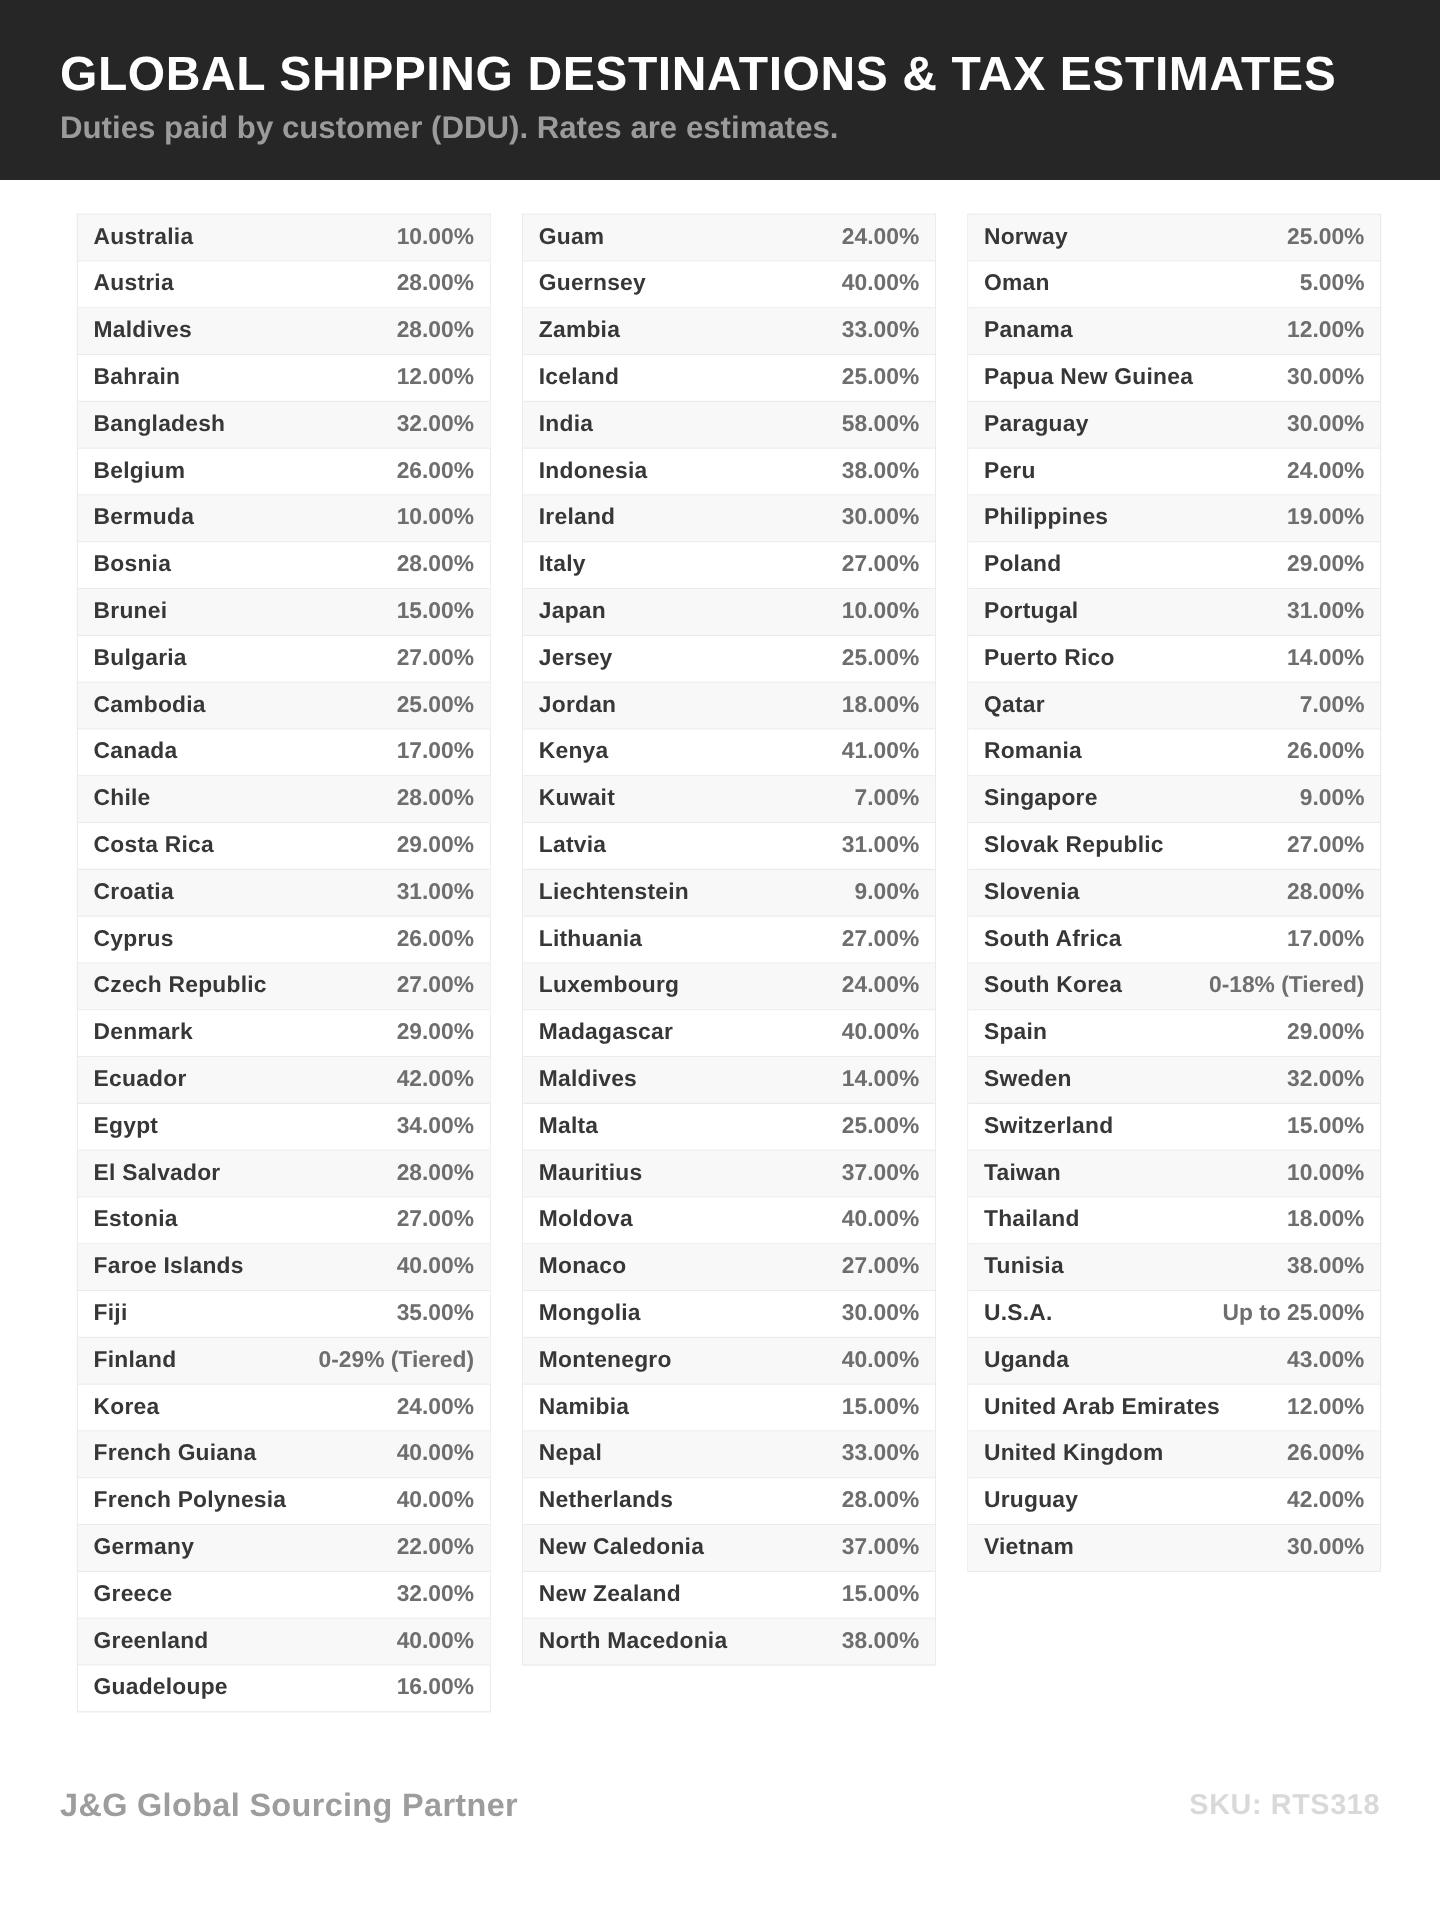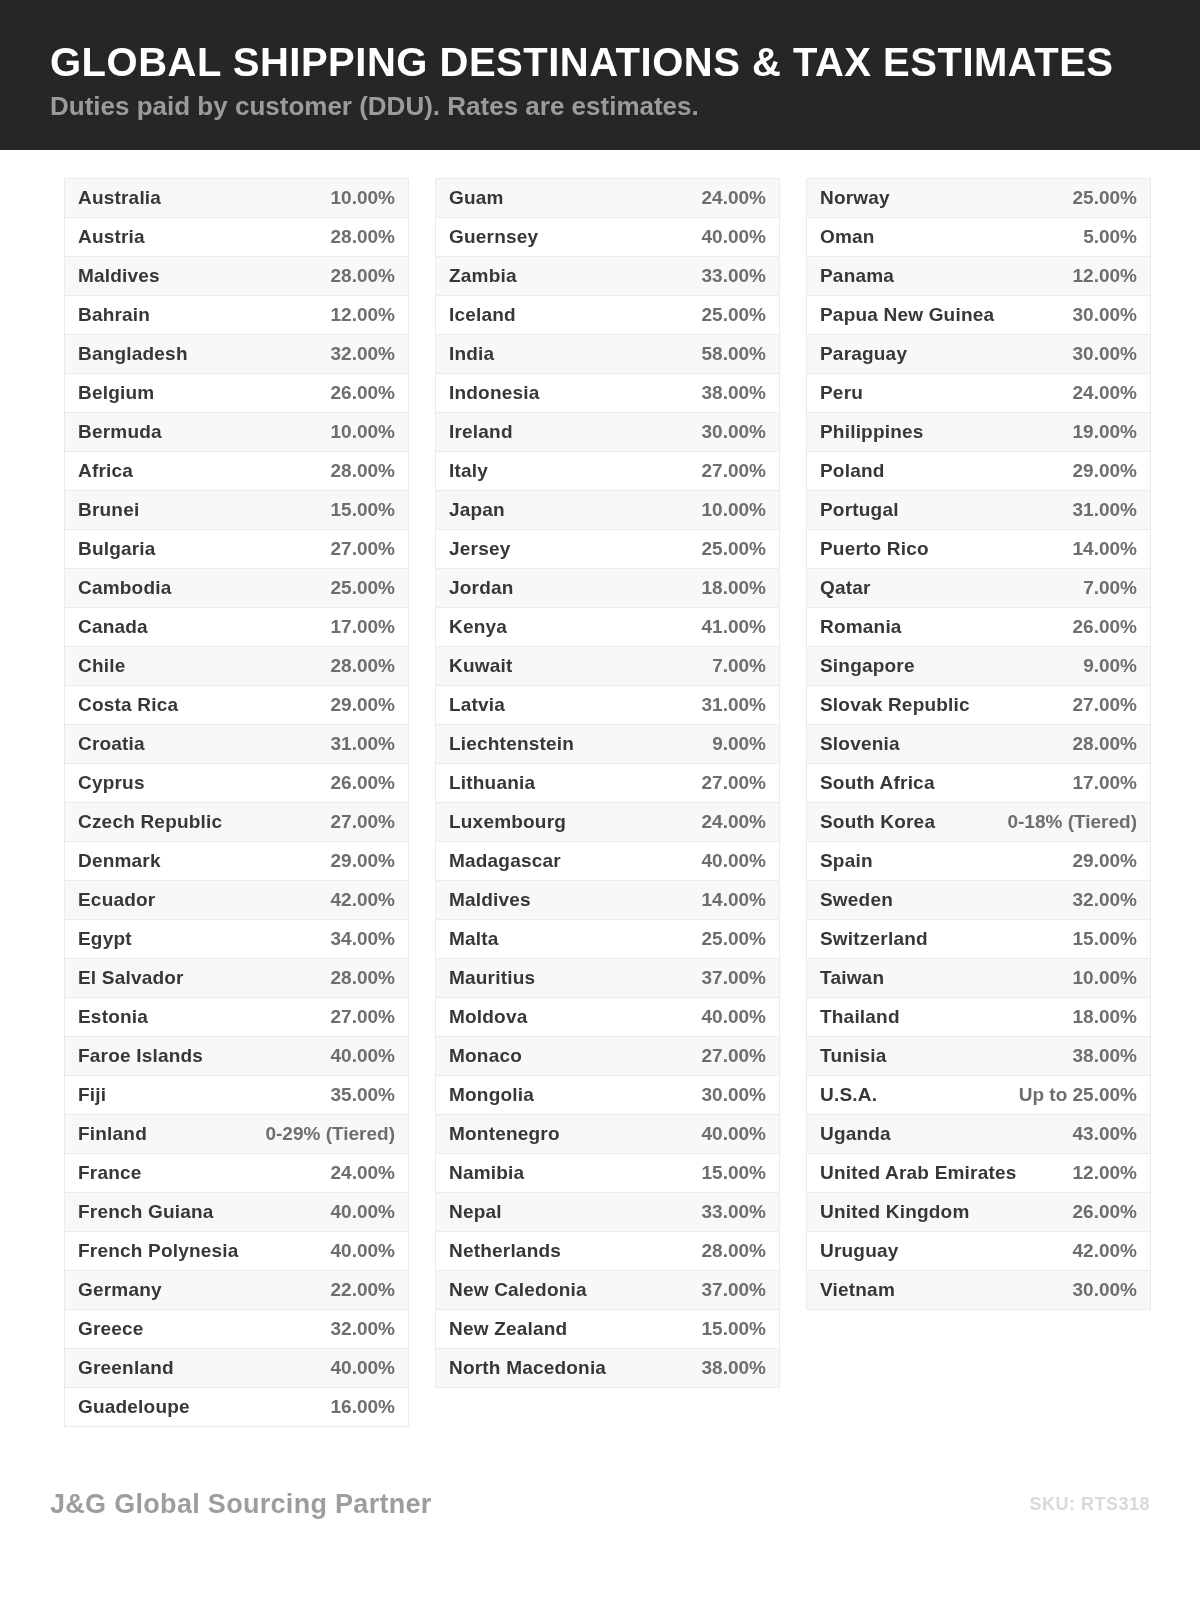--- a/index.html
+++ b/index.html
@@ -73,21 +73,21 @@
     justify-content: space-between;
     align-items: center;
   }
   .brand {
     font-size: 27px;
     font-weight: bold;
     color: #9d9d9d;
     letter-spacing: 0.3px;
   }
   .sku {
-    font-size: 18px;
+    font-size: 24px;
     font-weight: bold;
     color: #d9d9d9;
     letter-spacing: 0.5px;
   }
 </style>
 </head>
 <body>
 
 <div class="header">
   <div class="title">GLOBAL SHIPPING DESTINATIONS &amp; TAX ESTIMATES</div>
@@ -118,21 +118,21 @@
       </div>
       <div class="row">
         <span class="country">Belgium</span>
         <span class="rate">26.00%</span>
       </div>
       <div class="row">
         <span class="country">Bermuda</span>
         <span class="rate">10.00%</span>
       </div>
       <div class="row">
-        <span class="country">Africa</span>
+        <span class="country">Bosnia</span>
         <span class="rate">28.00%</span>
       </div>
       <div class="row">
         <span class="country">Brunei</span>
         <span class="rate">15.00%</span>
       </div>
       <div class="row">
         <span class="country">Bulgaria</span>
         <span class="rate">27.00%</span>
       </div>
@@ -190,21 +190,21 @@
       </div>
       <div class="row">
         <span class="country">Fiji</span>
         <span class="rate">35.00%</span>
       </div>
       <div class="row">
         <span class="country">Finland</span>
         <span class="rate">0-29% (Tiered)</span>
       </div>
       <div class="row">
-        <span class="country">France</span>
+        <span class="country">Korea</span>
         <span class="rate">24.00%</span>
       </div>
       <div class="row">
         <span class="country">French Guiana</span>
         <span class="rate">40.00%</span>
       </div>
       <div class="row">
         <span class="country">French Polynesia</span>
         <span class="rate">40.00%</span>
       </div>

